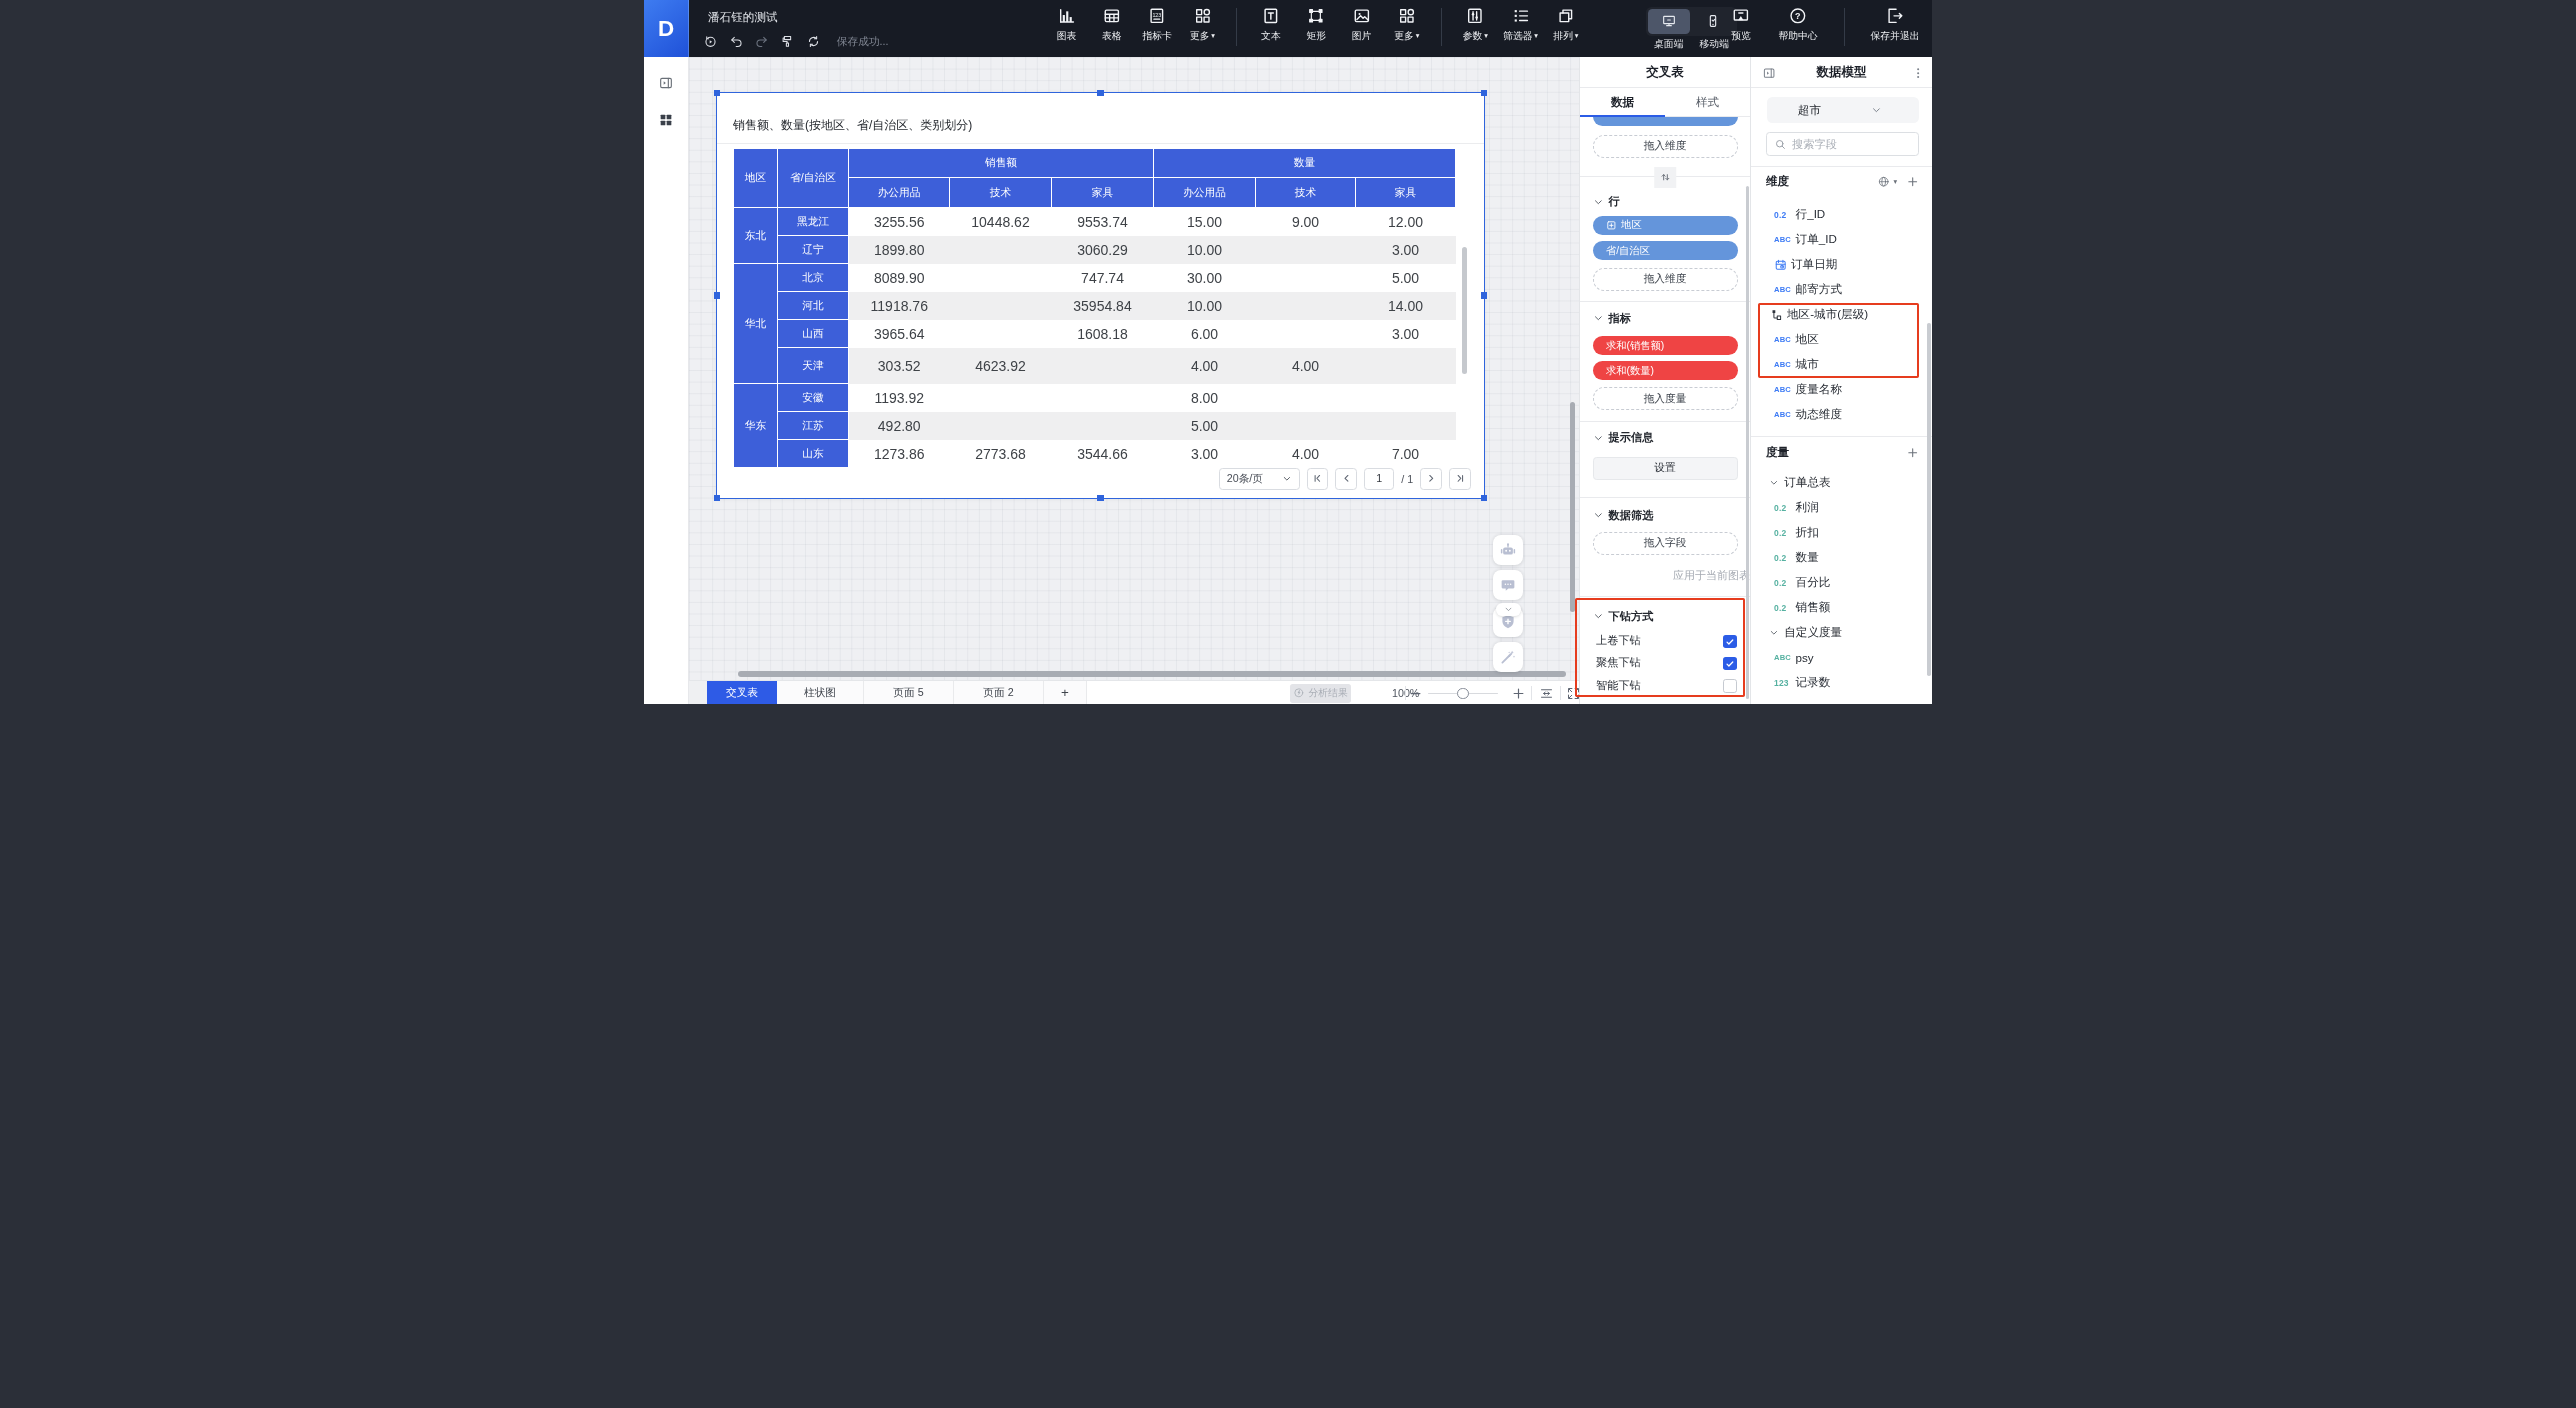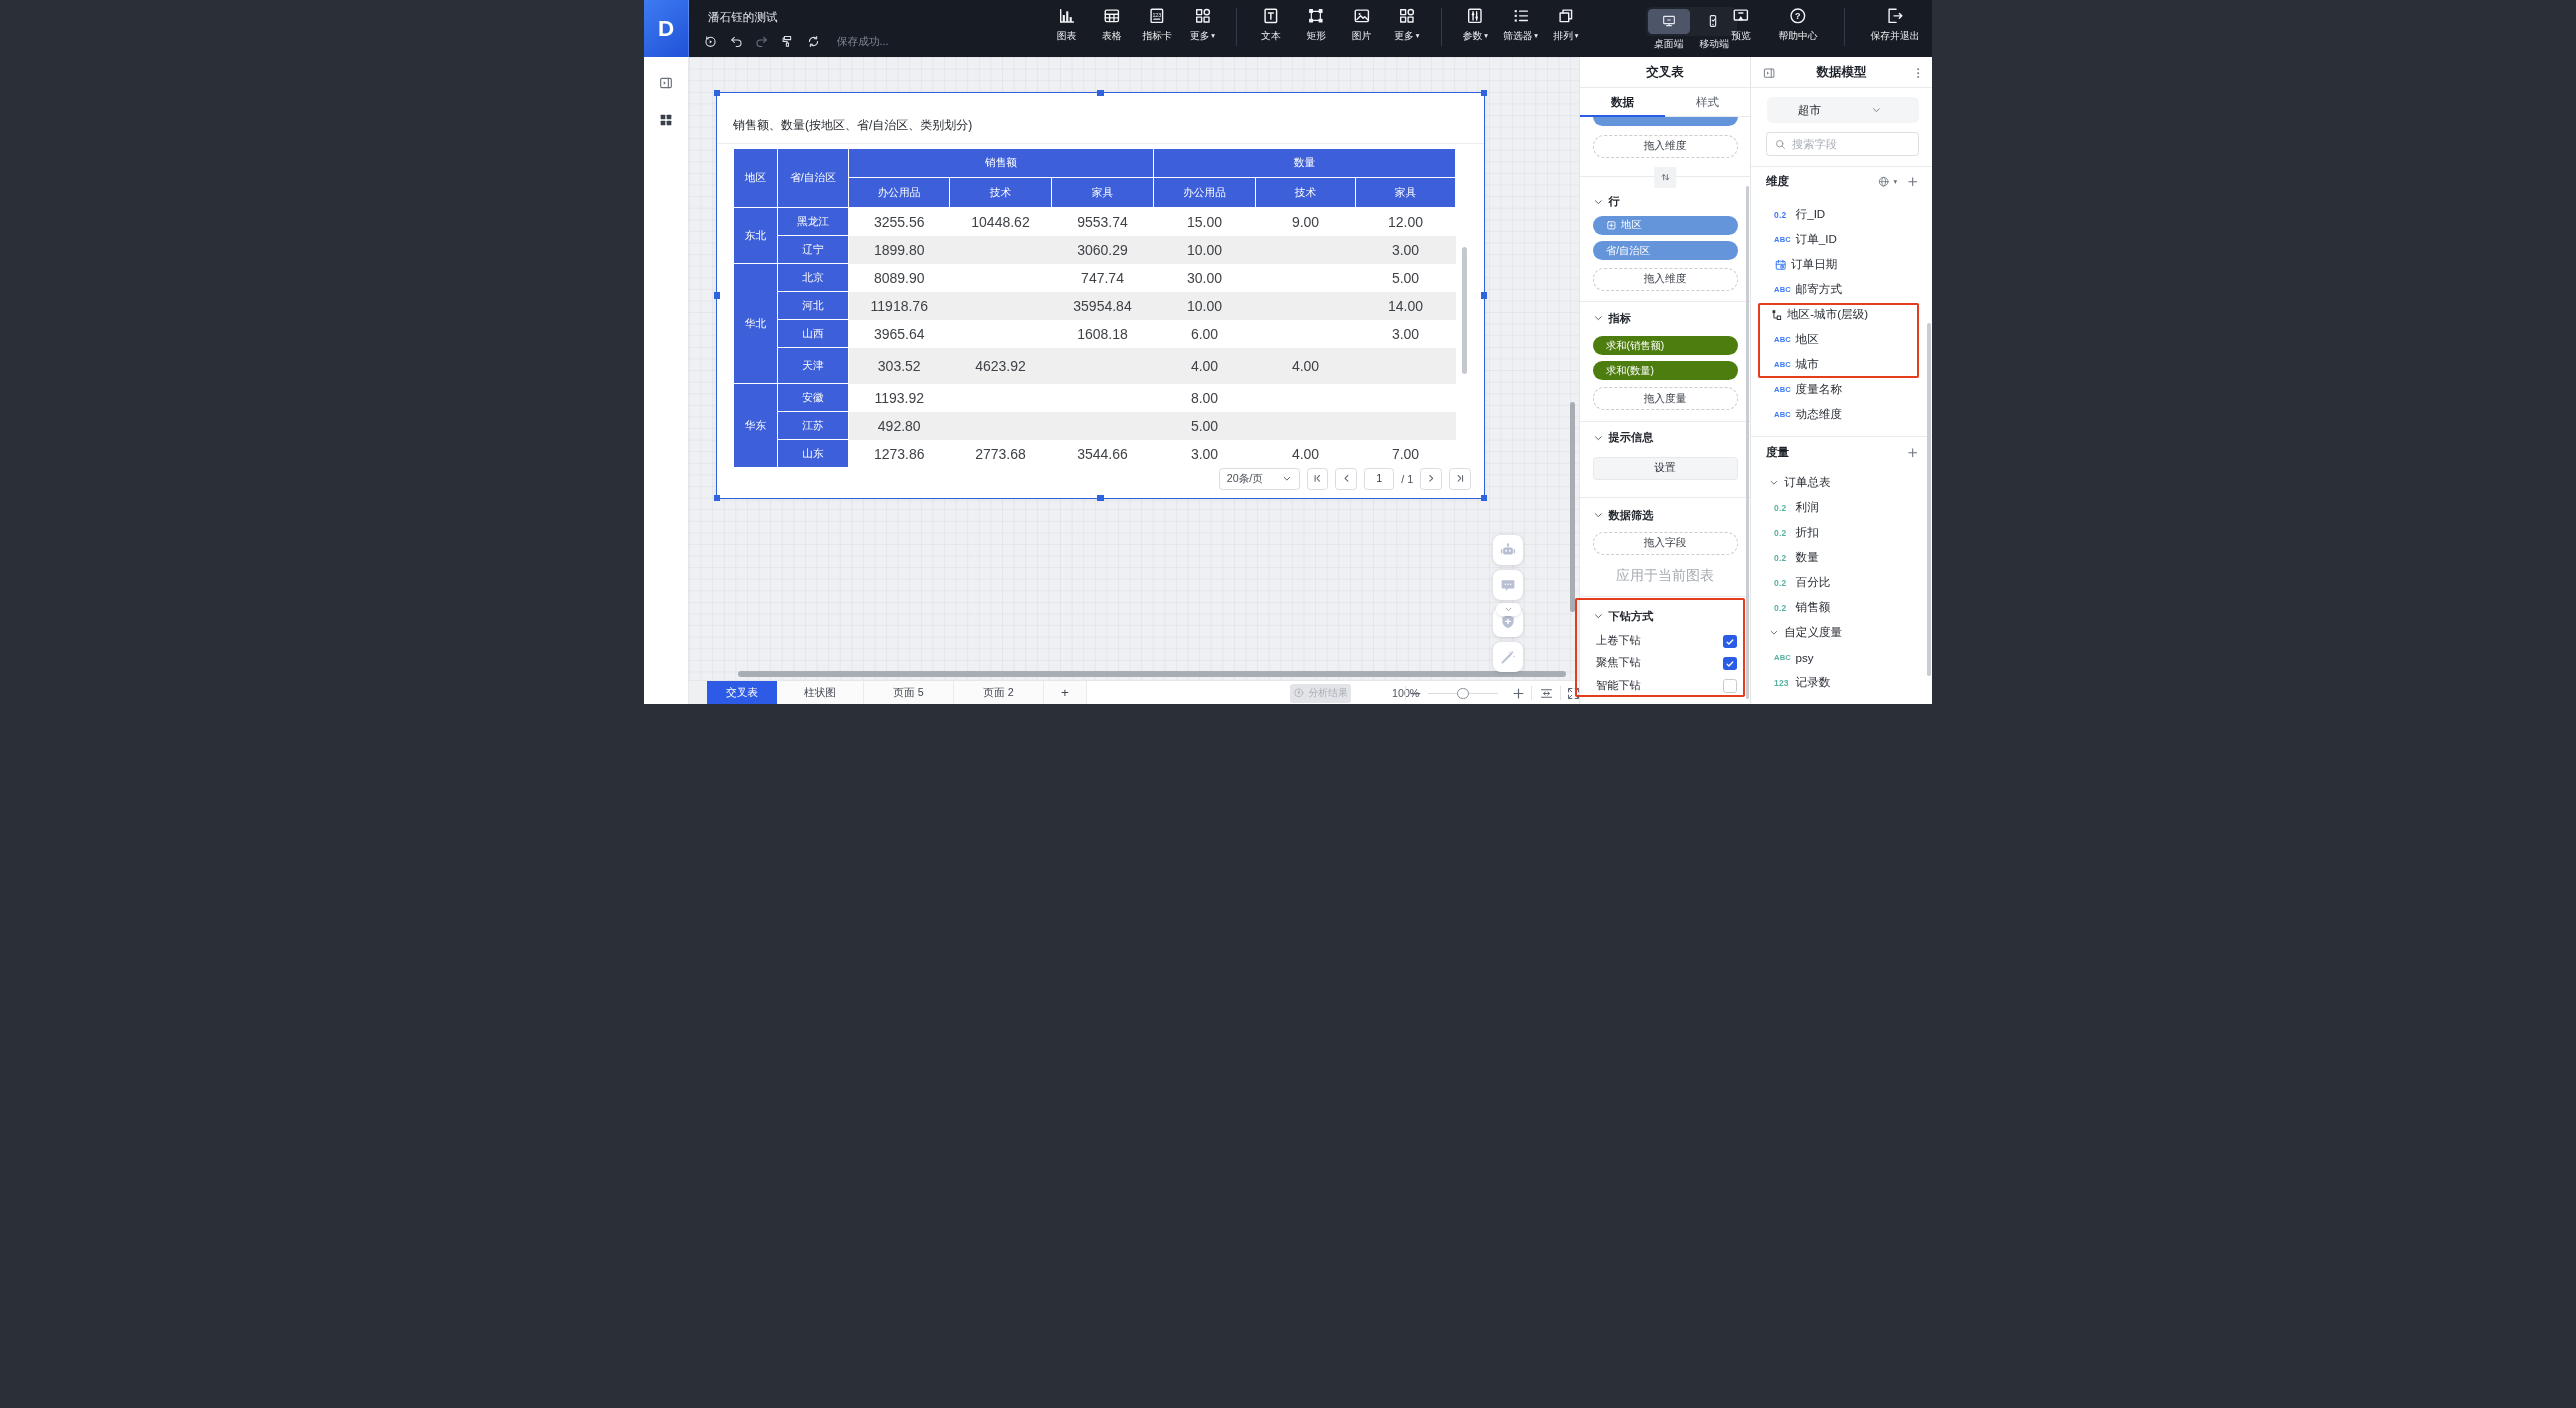--- a/index.html
+++ b/index.html
@@ -81,33 +81,33 @@
   #panel-chart{left:935px;width:171px;height:647px}
   #panel-model{left:1106px;width:182px;height:647px}
   .panel-head{height:31px;border-bottom:0.9px solid #E9EAED;display:flex;align-items:center;justify-content:center;font-size:12.5px;font-weight:600;color:#1D2129;position:relative}
   .pc-tabs{height:29px;border-bottom:0.9px solid #E9EAED;display:flex}
   .pc-tab{flex:1;display:flex;align-items:center;justify-content:center;font-size:11.6px;color:#565C66;position:relative;cursor:pointer}
   .pc-tab.active{color:#1D2129;font-weight:600}
   .pc-tab.active:after{content:"";position:absolute;left:0;right:0;bottom:-0.9px;height:2.2px;background:#2B5CE6}
   .pc-scroll{position:relative;height:586px;overflow:hidden}
   .pill{height:19px;border-radius:9.4px;margin:0 12.5px;display:flex;align-items:center;padding:0 9px 0 13.4px;color:#fff;font-size:10.3px;gap:4.5px}
   .pill.dim{background:#6495DB}
-  .pill.metric{background:#4d7c0f}
+  .pill.metric{background:#ef4444}
   .pill .ic{width:10.7px;height:10.7px}
   .dash-pill{height:22.4px;border-radius:11.2px;margin:0 12.5px;border:0.9px dashed #C8CCD3;display:flex;align-items:center;justify-content:center;font-size:10.7px;color:#3C424B}
   .sec-head{display:flex;align-items:center;gap:5.4px;padding-left:12.5px;height:13.4px}
   .sec-head .ic{width:10.7px;height:10.7px;color:#5A6068}
   .sec-head span{font-size:11.2px;font-weight:600;color:#23272E}
   .p-hr{height:0.9px;background:#E9EAED}
   .sort-row{position:relative;height:21.5px}
   .sort-row .line{position:absolute;left:0;right:0;top:9.8px;height:0.9px;background:#E9EAED}
   .sort-row .box{position:absolute;left:50%;top:0;transform:translateX(-50%);width:21.5px;height:21.5px;background:#F1F2F4;display:flex;align-items:center;justify-content:center;color:#6A7079}
   .sort-row .box .ic{width:12.5px;height:12.5px}
   .btn-settings{height:22.4px;margin:0 12.5px;background:#F4F5F7;border:0.9px solid #E6E8EB;border-radius:3.6px;display:flex;align-items:center;justify-content:center;font-size:10.7px;color:#2A2F37;cursor:pointer}
-  .p-note{text-align:center;font-size:14px;color:#A6ABB3;height:12.5px;line-height:12.5px}
+  .p-note{text-align:right;font-size:11px;color:#A6ABB3;height:12.5px;line-height:12.5px}
   .drill-row{display:flex;align-items:flex-end;justify-content:space-between;height:14.3px;padding:0 13.4px 0 16px}
   .drill-row span{font-size:11.2px;color:#2A2F37}
   .cbox{width:13.4px;height:13.4px;border-radius:2.7px;display:flex;align-items:center;justify-content:center}
   .cbox.on{background:#2B5CE6}
   .cbox.off{background:#fff;border:1.3px solid #C6CAD1}
   .cbox svg{width:9.8px;height:9.8px}
   .panel-thumb{position:absolute;right:0.9px;width:3.6px;background:#C9CCD1;border-radius:1.8px}
   
   .pm-headicon{position:absolute;width:14.3px;height:14.3px;color:#7A808A}
   .pm-select{height:26px;margin:9px 13.4px 0 16px;background:#F4F5F7;border-radius:5.4px;display:flex;align-items:center;padding:0 9px;cursor:pointer}

